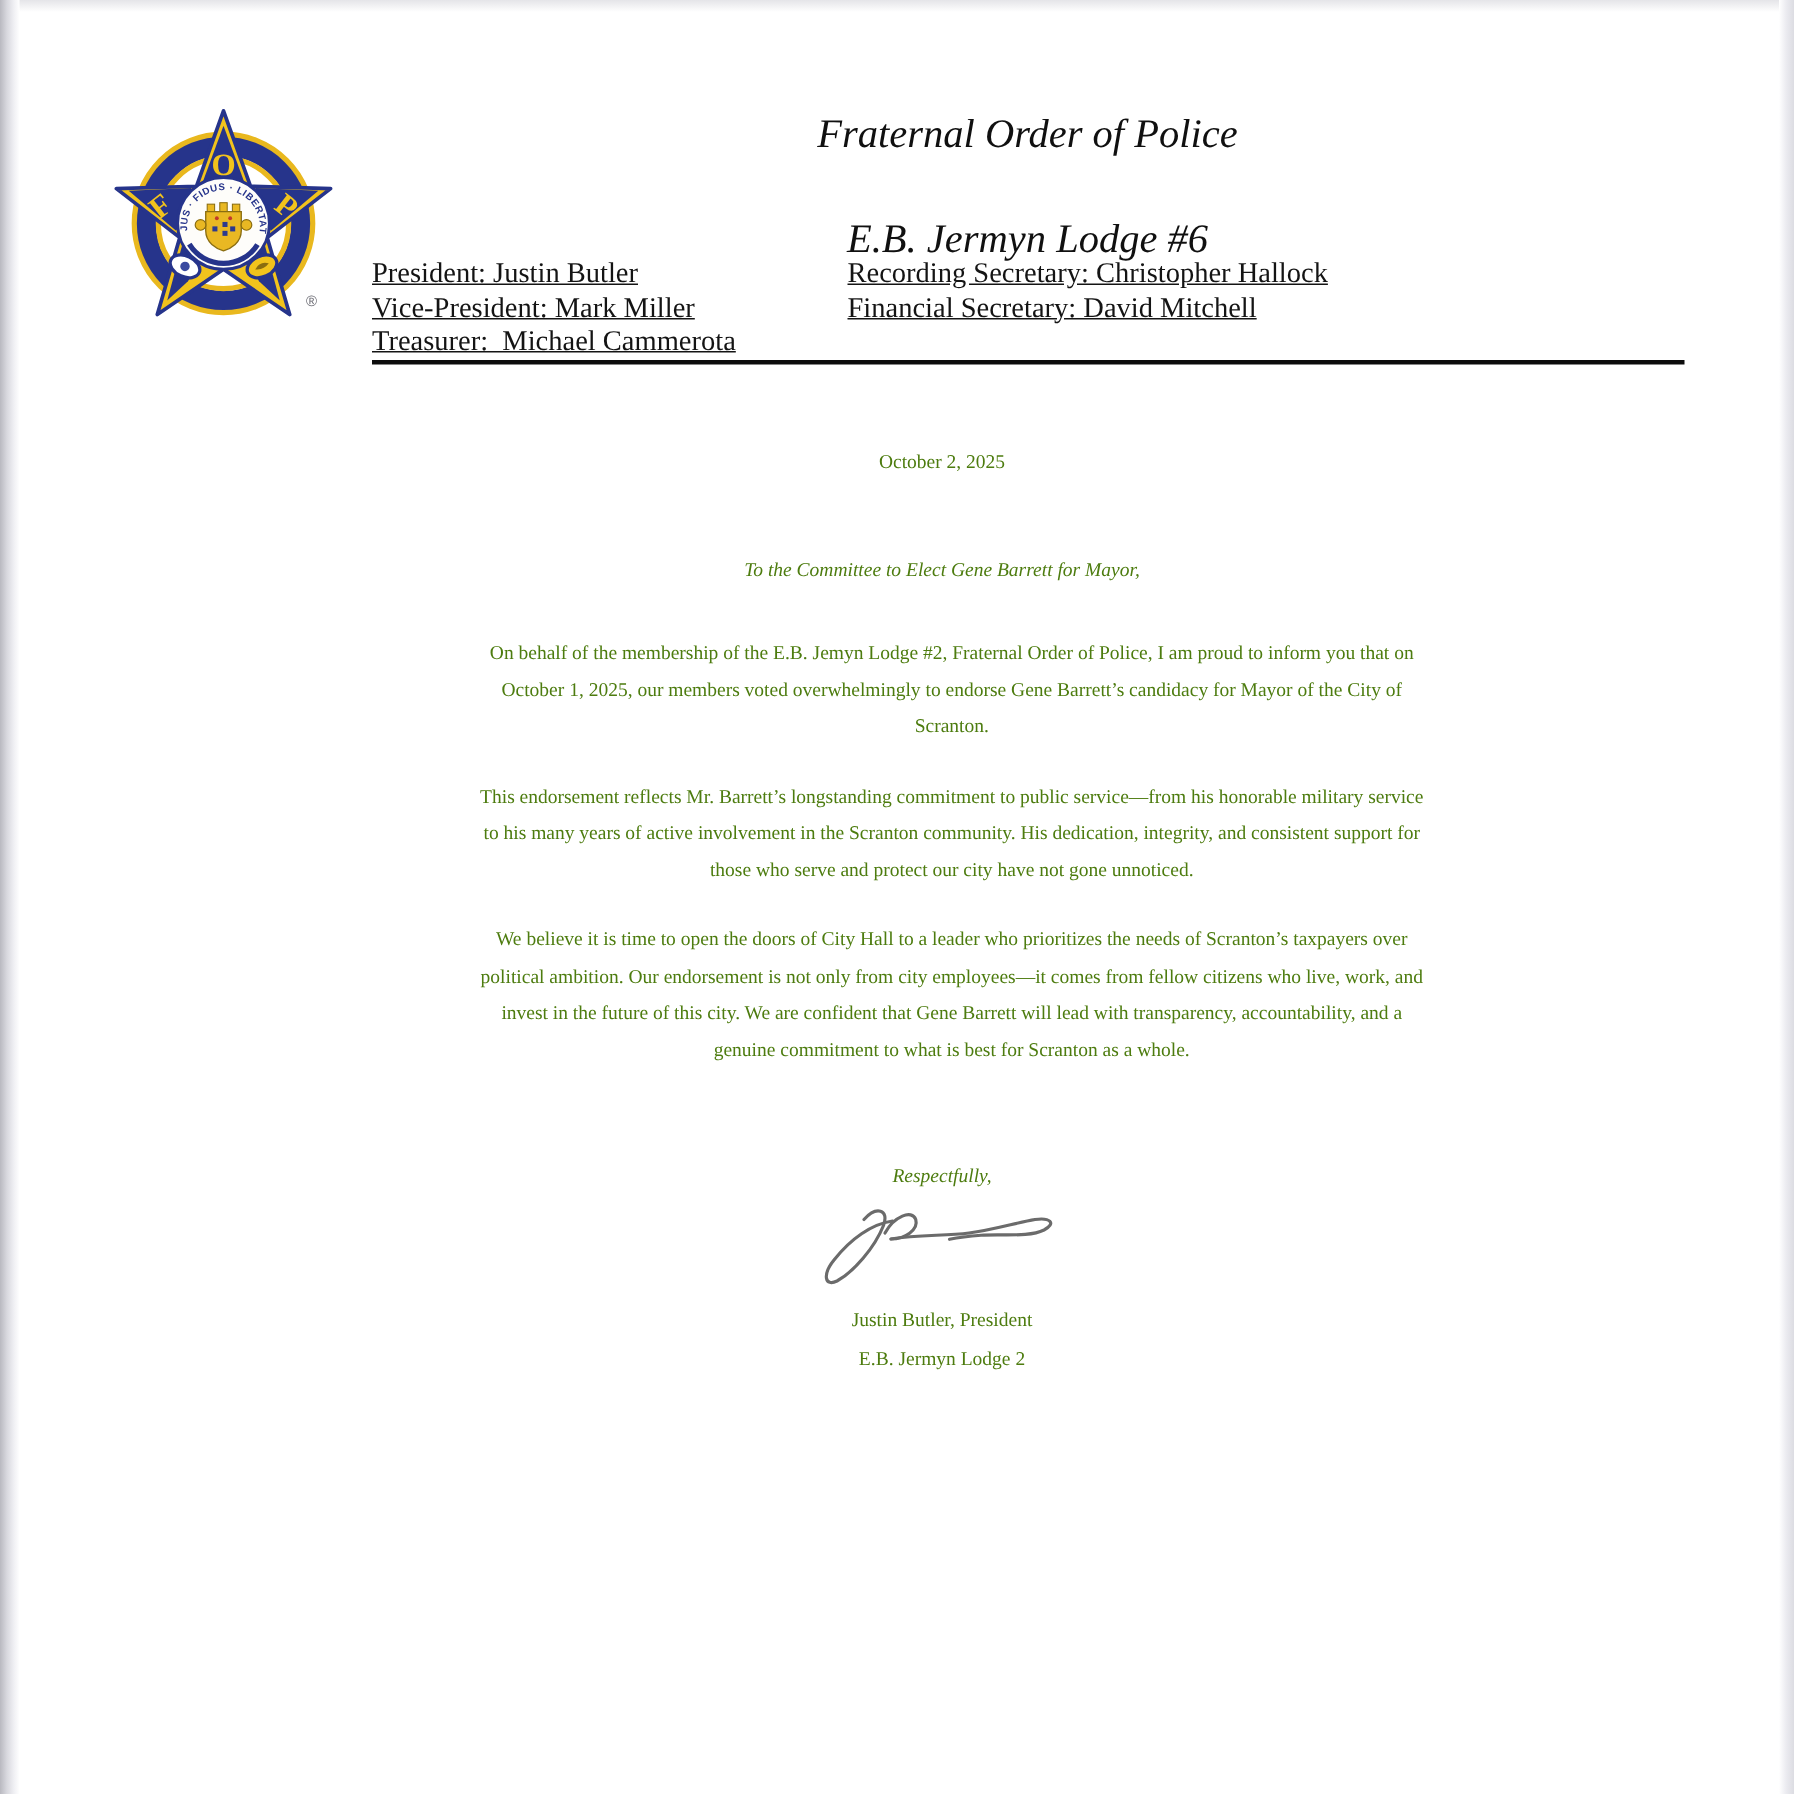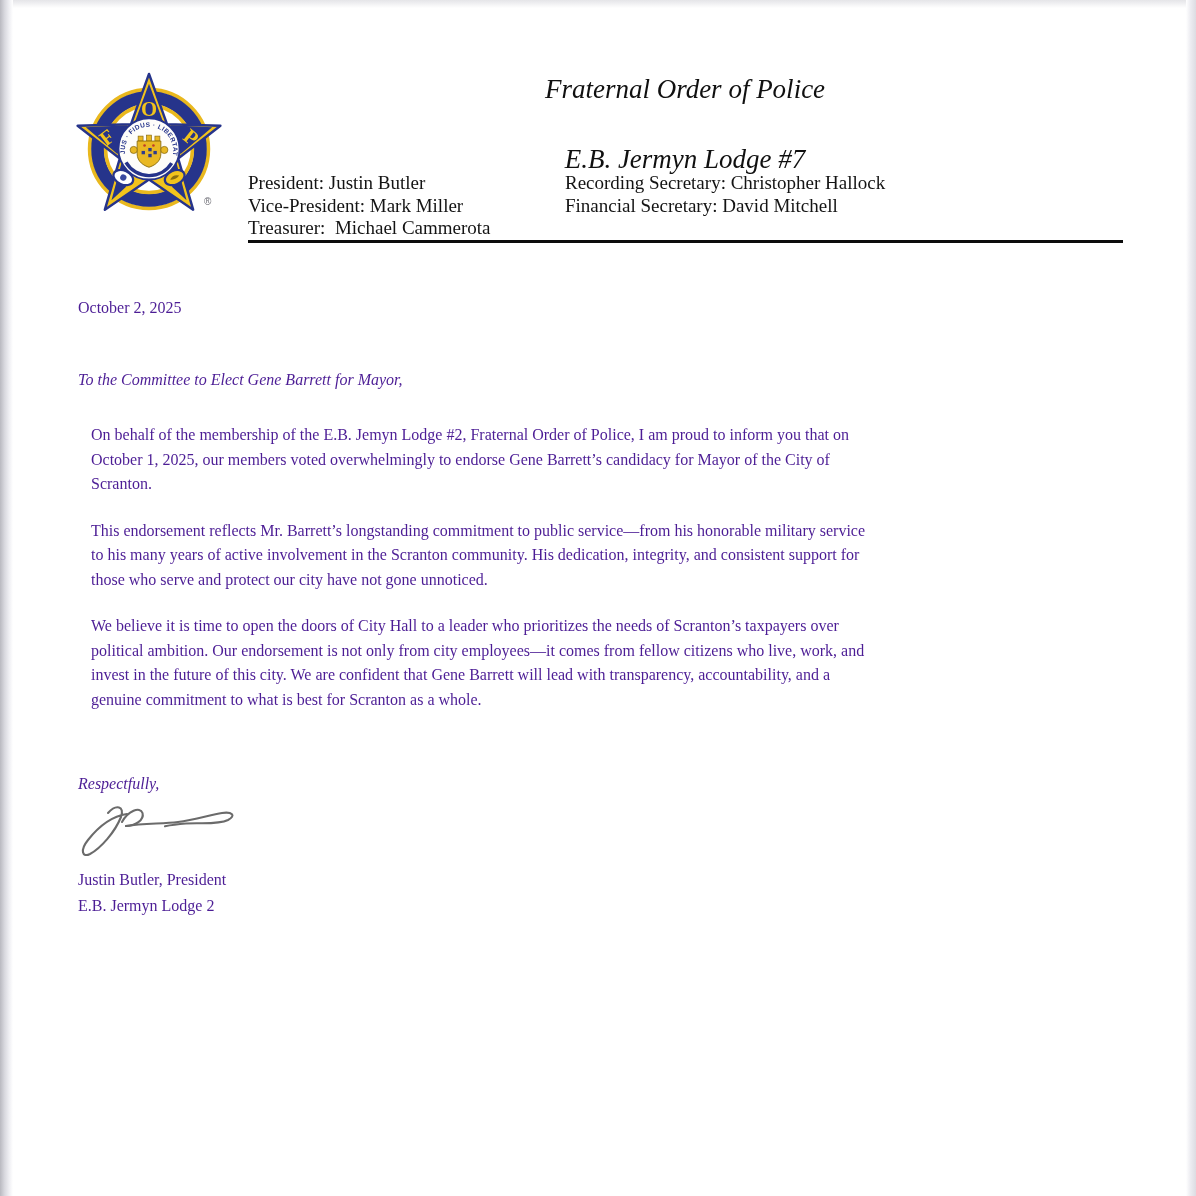--- a/index.html
+++ b/index.html
@@ -42,31 +42,31 @@
     text-align: center;
     font-size: 27px; line-height: 35px; color: #101010;
     white-space: pre-line;
     font-style: italic;
   }
   .officers {
     position: absolute; left: 248px; top: 172px; width: 875px;
     display: flex; flex-direction: row;
     font-size: 19px; line-height: 22.5px; color: #141414;
   }
-  .officers .col { white-space: pre; }
+  .officers .col { white-space: pre; text-decoration: underline; }
   .officers .col-left { width: 317px; }
   .header-rule {
     position: absolute; left: 248px; top: 240px; width: 875px; height: 3px;
     background: #0c0c0c;
   }
 
   
   .letter-body {
     position: absolute; left: 78px; top: 296px; width: 1100px;
-    font-size: 16px; line-height: 24.5px; color: #4c1d95;
+    font-size: 13px; line-height: 24.5px; color: #4d7c0f; text-align: center;
   }
   .line { white-space: pre-line; }
   .salutation { margin-top: 47px; font-style: italic; }
   .para { margin-top: 22px; white-space: pre-line; margin-left: 13px; }
   .para-first { margin-top: 31px; }
   .closing { margin-top: 60px; font-style: italic; }
   .signature-wrap { margin-top: 2px; height: 62px; }
   .signer { margin-top: 6px; white-space: pre-line; line-height: 26px; }
 </style>
 </head>
@@ -127,21 +127,21 @@
         <rect x="84.5" y="86" width="3.4" height="3.4" fill="#2c3a8e"></rect>
         <rect x="79.3" y="83" width="3.4" height="3.4" fill="#2c3a8e"></rect>
         <circle cx="75.5" cy="80.5" r="1.3" fill="#c0392b"></circle>
         <circle cx="84.5" cy="80.5" r="1.3" fill="#c0392b"></circle>
       </g>
     </svg>
   </div>
   <div class="logo-reg">®</div>
 
   <div class="title-block"><span>Fraternal Order of Police</span><br>
-    <span>E.B. Jermyn Lodge #7</span>
+    <span>E.B. Jermyn Lodge #6</span>
   </div>
 
   <div class="officers">
     <div class="col col-left">President: Justin Butler
 Vice-President: Mark Miller
 Treasurer:  Michael Cammerota</div>
     <div class="col">Recording Secretary: Christopher Hallock
 Financial Secretary: David Mitchell</div>
   </div>
   <div class="header-rule"></div>

